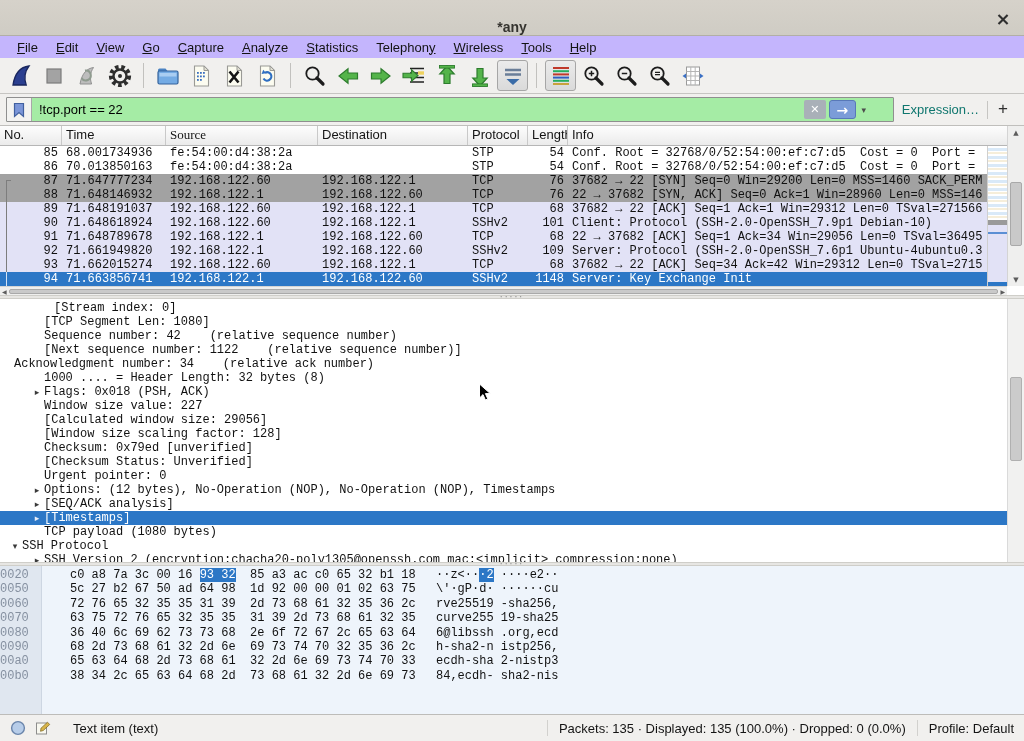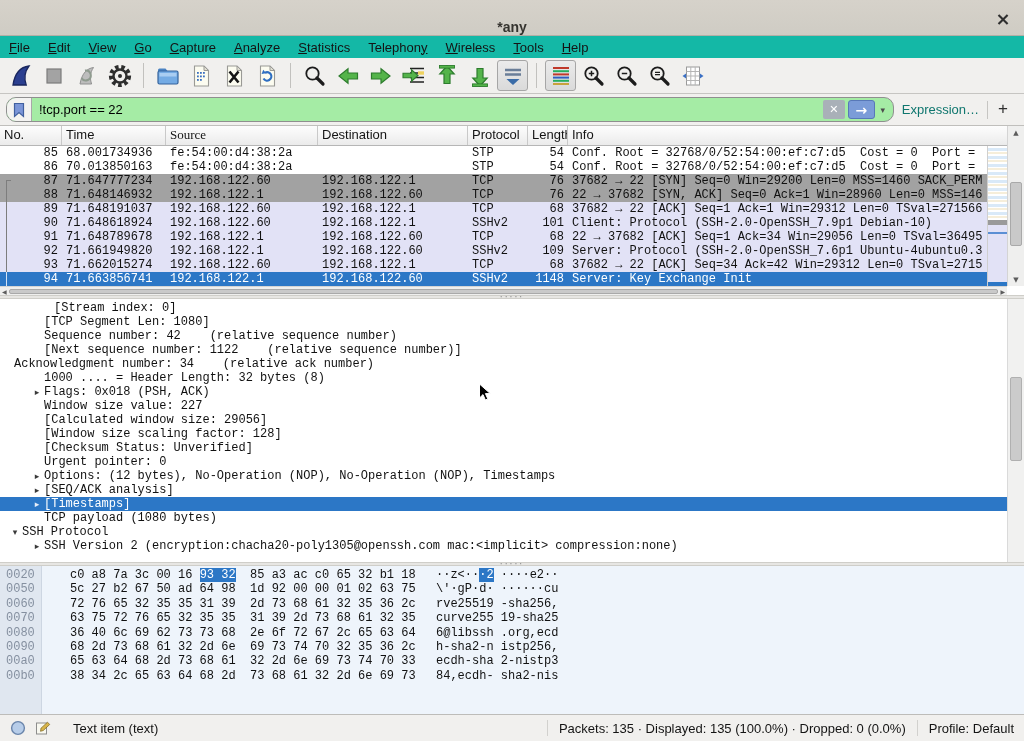--- a/index.html
+++ b/index.html
@@ -8,32 +8,32 @@
   body{font-family:"Liberation Sans",sans-serif;font-size:13px;color:#111;background:#fff;position:relative}
   svg{display:block}
   .app{width:1024px;height:741px;position:relative;background:#fff}
 
   
   .titlebar{height:36px;background:linear-gradient(var(--tbar),#cfccc4);border-bottom:1px solid #b2afa6;display:flex;align-items:flex-end;justify-content:center;position:relative}
   .title{font-weight:bold;color:#35342f;font-size:14px}
   .close-btn{position:absolute;right:10px;top:7px;width:22px;height:22px;display:flex;align-items:center;justify-content:center;color:#2f2f2f;font-size:18px;font-weight:bold;font-family:"DejaVu Sans",sans-serif}
 
   
-  .menubar{height:22px;background:#14b8a6;display:flex;align-items:center;padding-left:0}
+  .menubar{height:22px;background:#c4b5fd;display:flex;align-items:center;padding-left:8px}
   .menu-item{padding:2px 9px;color:#141414;white-space:nowrap}
 
   
   .toolbar{height:36px;background:#f1f0ee;border-bottom:1px solid #c6c5c2;display:flex;align-items:center;padding-left:5px;gap:2px}
   .tb-btn{width:31px;height:31px;display:flex;align-items:center;justify-content:center;border:1px solid transparent;border-radius:3px}
   .tb-btn.pressed{border-color:#a6a6a6;background:linear-gradient(#ebebeb,#dadada)}
   .tb-sep{width:1px;height:25px;background:#c2c1be;margin:0 6px}
 
   
   .filterbar{height:32px;background:#f1f0ee;display:flex;align-items:center;padding:0 8px 0 6px;gap:8px;border-bottom:1px solid #c0bfbc}
-  .filter-box{flex:1;height:25px;background:var(--green);border:1px solid #8f8f8f;border-radius:10px;display:flex;align-items:center;overflow:hidden;padding-right:2px}
+  .filter-box{flex:1;height:25px;background:var(--green);border:1px solid #8f8f8f;border-radius:1px;display:flex;align-items:center;overflow:hidden;padding-right:21px}
   .fb-bookmark{width:25px;height:100%;background:#f3f3f1;border-right:1px solid #a8a8a8;display:flex;align-items:center;justify-content:center}
   .fb-text{flex:1;padding-left:7px;color:#000;white-space:pre}
   .fb-clear{width:22px;height:19px;background:#a9b0b8;border-radius:2px;color:#fff;display:flex;align-items:center;justify-content:center;font-size:11px;margin-right:3px;font-family:"DejaVu Sans",sans-serif}
   .fb-apply{width:27px;height:19px;background:#7b9cd8;border:1px solid #5878b8;border-radius:3px;color:#fff;display:flex;align-items:center;justify-content:center;font-size:14px;font-weight:bold;font-family:"DejaVu Sans",sans-serif}
   .fb-caret{width:16px;color:#4c4c4c;font-size:9px;display:flex;align-items:center;justify-content:center;font-family:"DejaVu Sans",sans-serif}
   .expr-btn{color:#0f766e;white-space:nowrap}
   .vsep{width:1px;height:18px;background:#c6c5c2}
   .plus-btn{font-size:17px;color:#2e2e2e;padding:0 8px 2px 2px}
 
   
@@ -76,21 +76,21 @@
   .d-line.selected{background:var(--sel);color:#fff}
   .d-line.selected .d-arrow{color:#e8eef8}
   .d-scroll{position:absolute;top:0;right:0;bottom:0;width:17px;background:#f1f1f0;border-left:1px solid #dadada}
   .ds-thumb{position:absolute;top:78px;left:2px;right:2px;height:84px;background:#cbcbcb;border:1px solid #b0b0b0;border-radius:2px}
 
   
   .hex{height:148px;background:#eef4fb;position:relative;overflow:hidden;font:12px "Liberation Mono",monospace}
   .hex-off-strip{position:absolute;left:0;top:0;bottom:0;width:42px;background:#e0e7f0;border-right:1px solid #cdd6e2}
   .hex-inner{position:absolute;top:2px;left:0;right:0}
   .x-row{height:14.4px;line-height:14.4px;display:flex;white-space:pre}
-  .x-off{width:58px;padding-left:6px;color:#8590a0;flex-shrink:0}
+  .x-off{width:58px;color:#8590a0;flex-shrink:0}
   .x-hex{margin-left:12px;width:356px;flex-shrink:0}
   .x-ascii{margin-left:10px}
   .hlt{background:var(--sel);color:#fff}
 
   
   .statusbar{height:27px;background:#f1f0ee;border-top:1px solid #bdbcb9;display:flex;align-items:center;padding:0 10px;color:#141414}
   .sb-icon{margin-right:9px;display:flex;align-items:center}
   .sb-help{margin-left:12px}
   .sb-spacer{flex:1}
   .sb-sep{width:1px;height:16px;background:#d2d1ce;margin:0 11px}
@@ -386,20 +386,21 @@
         <div class="d-line" style="padding-left: 40px;"><span class="d-arrow"></span><span>[Stream index: 0]</span></div>
         <div class="d-line" style="padding-left: 30px;"><span class="d-arrow"></span><span>[TCP Segment Len: 1080]</span></div>
         <div class="d-line" style="padding-left: 30px;"><span class="d-arrow"></span><span>Sequence number: 42    (relative sequence number)</span></div>
         <div class="d-line" style="padding-left: 30px;"><span class="d-arrow"></span><span>[Next sequence number: 1122    (relative sequence number)]</span></div>
         <div class="d-line" style=""><span class="d-arrow"></span><span>Acknowledgment number: 34    (relative ack number)</span></div>
         <div class="d-line" style="padding-left: 30px;"><span class="d-arrow"></span><span>1000 .... = Header Length: 32 bytes (8)</span></div>
         <div class="d-line" style="padding-left: 30px;"><span class="d-arrow">▸</span><span>Flags: 0x018 (PSH, ACK)</span></div>
         <div class="d-line" style="padding-left: 30px;"><span class="d-arrow"></span><span>Window size value: 227</span></div>
         <div class="d-line" style="padding-left: 30px;"><span class="d-arrow"></span><span>[Calculated window size: 29056]</span></div>
         <div class="d-line" style="padding-left: 30px;"><span class="d-arrow"></span><span>[Window size scaling factor: 128]</span></div>
+        <div class="d-line" style="padding-left: 30px;"><span class="d-arrow"></span><span>Checksum: 0x79ed [unverified]</span></div>
         <div class="d-line" style="padding-left: 30px;"><span class="d-arrow"></span><span>[Checksum Status: Unverified]</span></div>
         <div class="d-line" style="padding-left: 30px;"><span class="d-arrow"></span><span>Urgent pointer: 0</span></div>
         <div class="d-line" style="padding-left: 30px;"><span class="d-arrow">▸</span><span>Options: (12 bytes), No-Operation (NOP), No-Operation (NOP), Timestamps</span></div>
         <div class="d-line" style="padding-left: 30px;"><span class="d-arrow">▸</span><span>[SEQ/ACK analysis]</span></div>
         <div class="d-line selected" style="padding-left: 30px;"><span class="d-arrow">▸</span><span>[Timestamps]</span></div>
         <div class="d-line" style="padding-left: 30px;"><span class="d-arrow"></span><span>TCP payload (1080 bytes)</span></div>
         <div class="d-line" style="padding-left: 8px;"><span class="d-arrow">▾</span><span>SSH Protocol</span></div>
         <div class="d-line" style="padding-left: 30px;"><span class="d-arrow">▸</span><span>SSH Version 2 (encryption:chacha20-poly1305@openssh.com mac:&lt;implicit&gt; compression:none)</span></div>
       </div>
     <div class="d-scroll">

